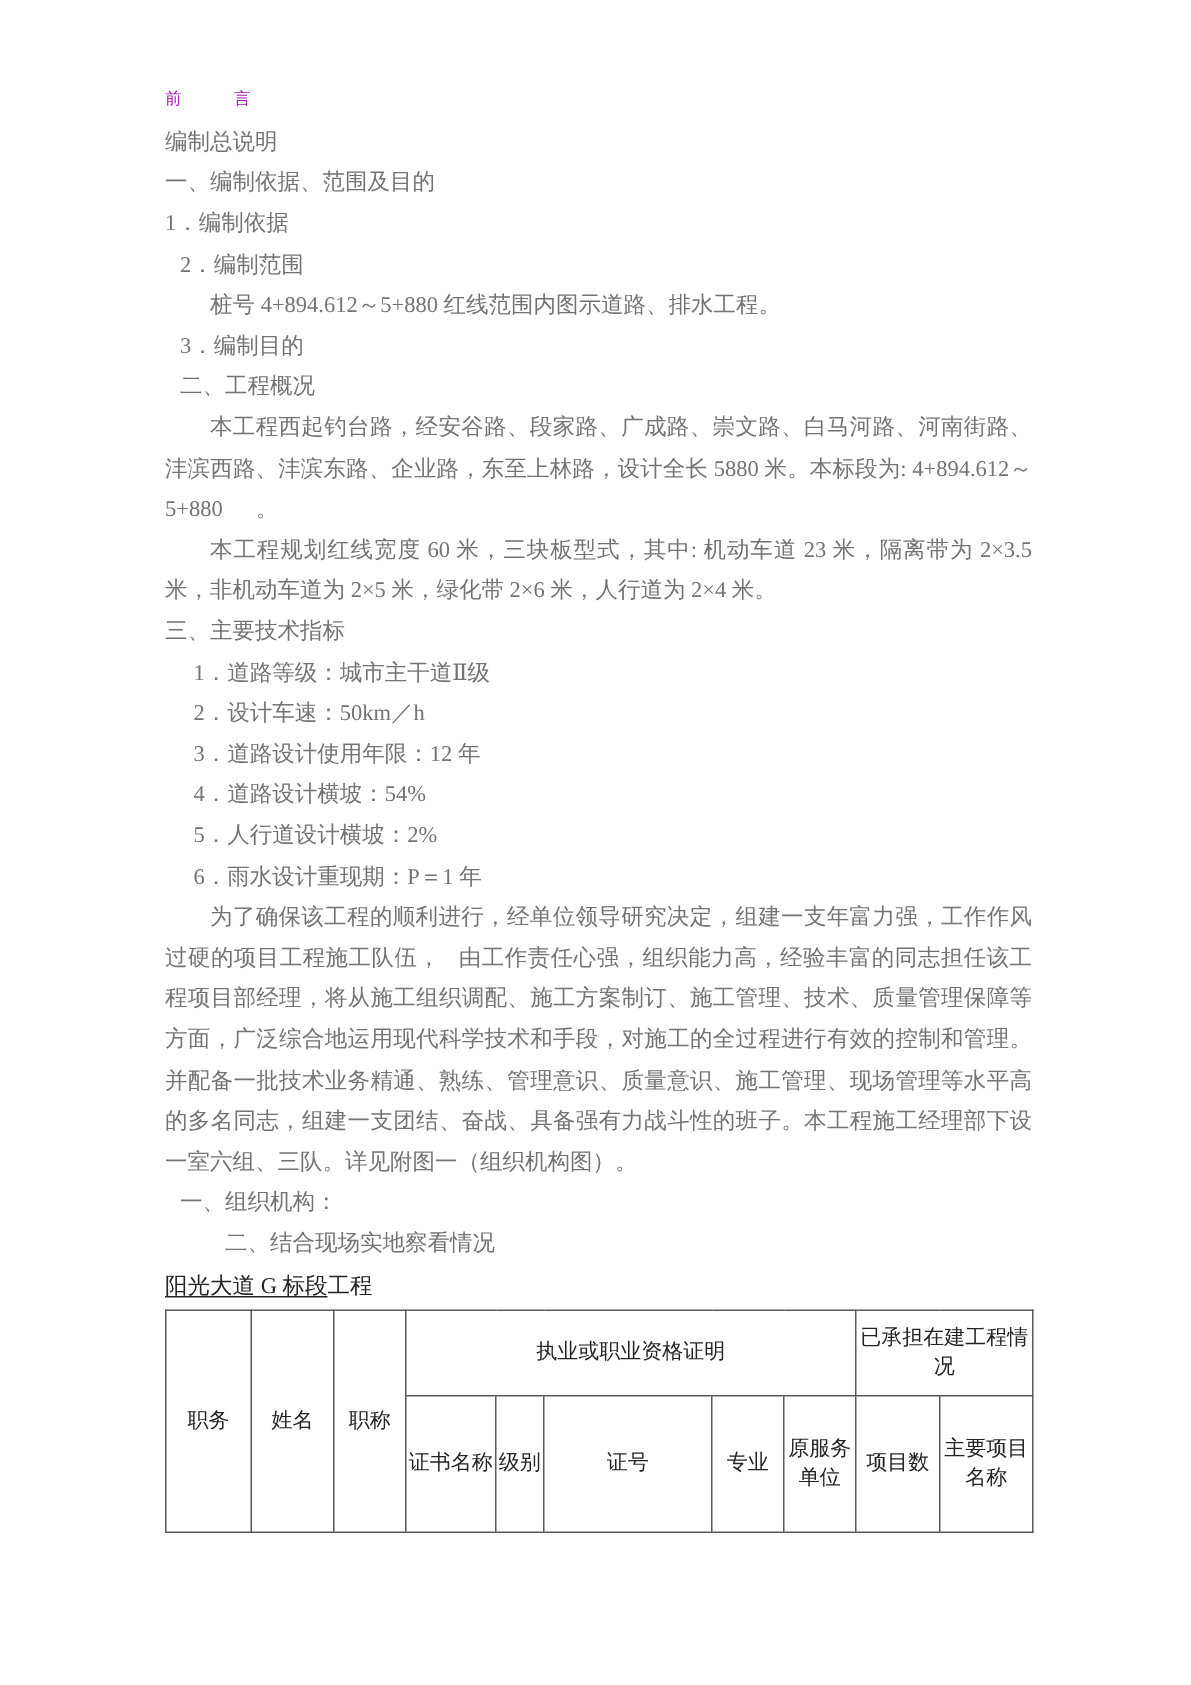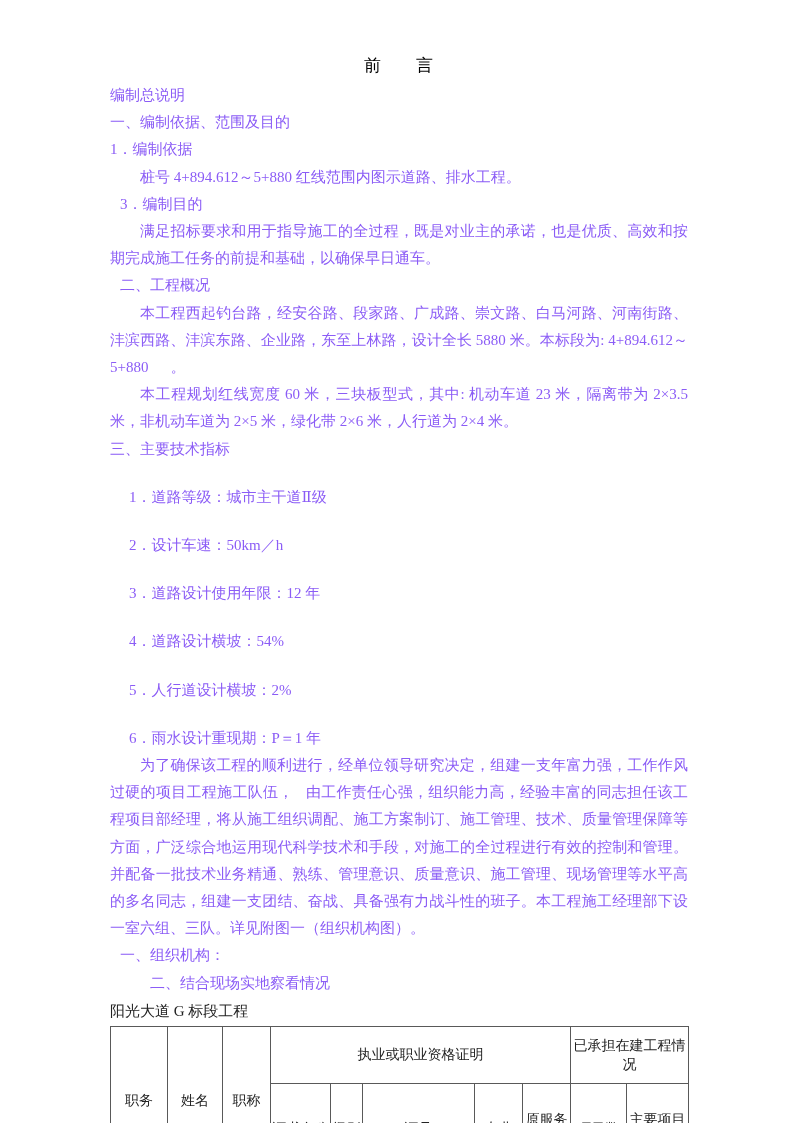--- a/index.html
+++ b/index.html
@@ -19,55 +19,56 @@
     box-sizing: border-box;
     overflow: hidden;
   }
   .content {
     position: absolute;
     left: 110px;
     top: 52px;
     width: 578px;
   }
   .doc-title {
-    text-align: center;
-    font-size: 17px;
+    text-align: left;
+    font-size: 11px;
     line-height: 28px;
     letter-spacing: 1px;
     margin: 0 0 2px 0;
-    color: #000000;
+    color: #a21caf;
   }
   .doc-title .gap {
     display: inline-block;
     width: 34px;
   }
   p.line {
     margin: 0;
     font-size: 15px;
     line-height: 27.2px;
     text-align: justify;
     text-justify: inter-ideograph;
-    color: #8b5cf6;
+    color: #737373;
     word-break: break-all;
   }
   p.line.flush { text-indent: 0; }
   p.line.ind1 { text-indent: 0; padding-left: 10px; }
-  p.line.ind2 { text-indent: 0; padding-left: 19px; margin-top: 21px; }
+  p.line.ind2 { text-indent: 0; padding-left: 19px; }
   p.line.ind-first { text-indent: 30px; }
   p.line.ind-first-2 { text-indent: 30px; padding-left: 10px; }
   .wsp { display: inline-block; width: 22px; }
   .wsp-sm { display: inline-block; width: 12px; }
 
   .table-caption {
     margin: 2px 0 3px 0;
     font-size: 15px;
     line-height: 24px;
     color: #232323;
   }
   .table-caption .u {
+    text-decoration: underline;
     text-underline-offset: 2px;
   }
 
   table.staff {
     border-collapse: collapse;
     width: 578px;
     table-layout: fixed;
     font-size: 14px;
     color: #232323;
   }
@@ -100,23 +101,23 @@
 <div class="page">
   <div class="content">
 
     <div class="doc-title">
       <span>前</span><span class="gap"></span><span>言</span>
     </div>
 
     <p class="line flush">编制总说明</p>
     <p class="line flush">一、编制依据、范围及目的</p>
     <p class="line flush">1．编制依据</p>
+    <p class="line ind1">2．编制范围</p>
     <p class="line ind-first">桩号 4+894.612～5+880 红线范围内图示道路、排水工程。</p>
     <p class="line ind1">3．编制目的</p>
-    <p class="line ind-first">满足招标要求和用于指导施工的全过程，既是对业主的承诺，也是优质、高效和按期完成施工任务的前提和基础，以确保早日通车。</p>
     <p class="line ind1">二、工程概况</p>
     <p class="line ind-first"><span>本工程西起钓台路，经安谷路、段家路、广成路、崇文路、白马河路、河南街路、沣滨西路、沣滨东路、企业路，东至上林路，设计全长 5880 米。本标段为: 4+894.612～5+880</span><span class="wsp"></span><span>。</span></p>
     <p class="line ind-first">本工程规划红线宽度 60 米，三块板型式，其中: 机动车道 23 米，隔离带为 2×3.5 米，非机动车道为 2×5 米，绿化带 2×6 米，人行道为 2×4 米。</p>
     <p class="line flush">三、主要技术指标</p>
     <p class="line ind2">1．道路等级：城市主干道Ⅱ级</p>
     <p class="line ind2">2．设计车速：50km／h</p>
     <p class="line ind2">3．道路设计使用年限：12 年</p>
     <p class="line ind2">4．道路设计横坡：54%</p>
     <p class="line ind2">5．人行道设计横坡：2%</p>
     <p class="line ind2">6．雨水设计重现期：P＝1 年</p>

